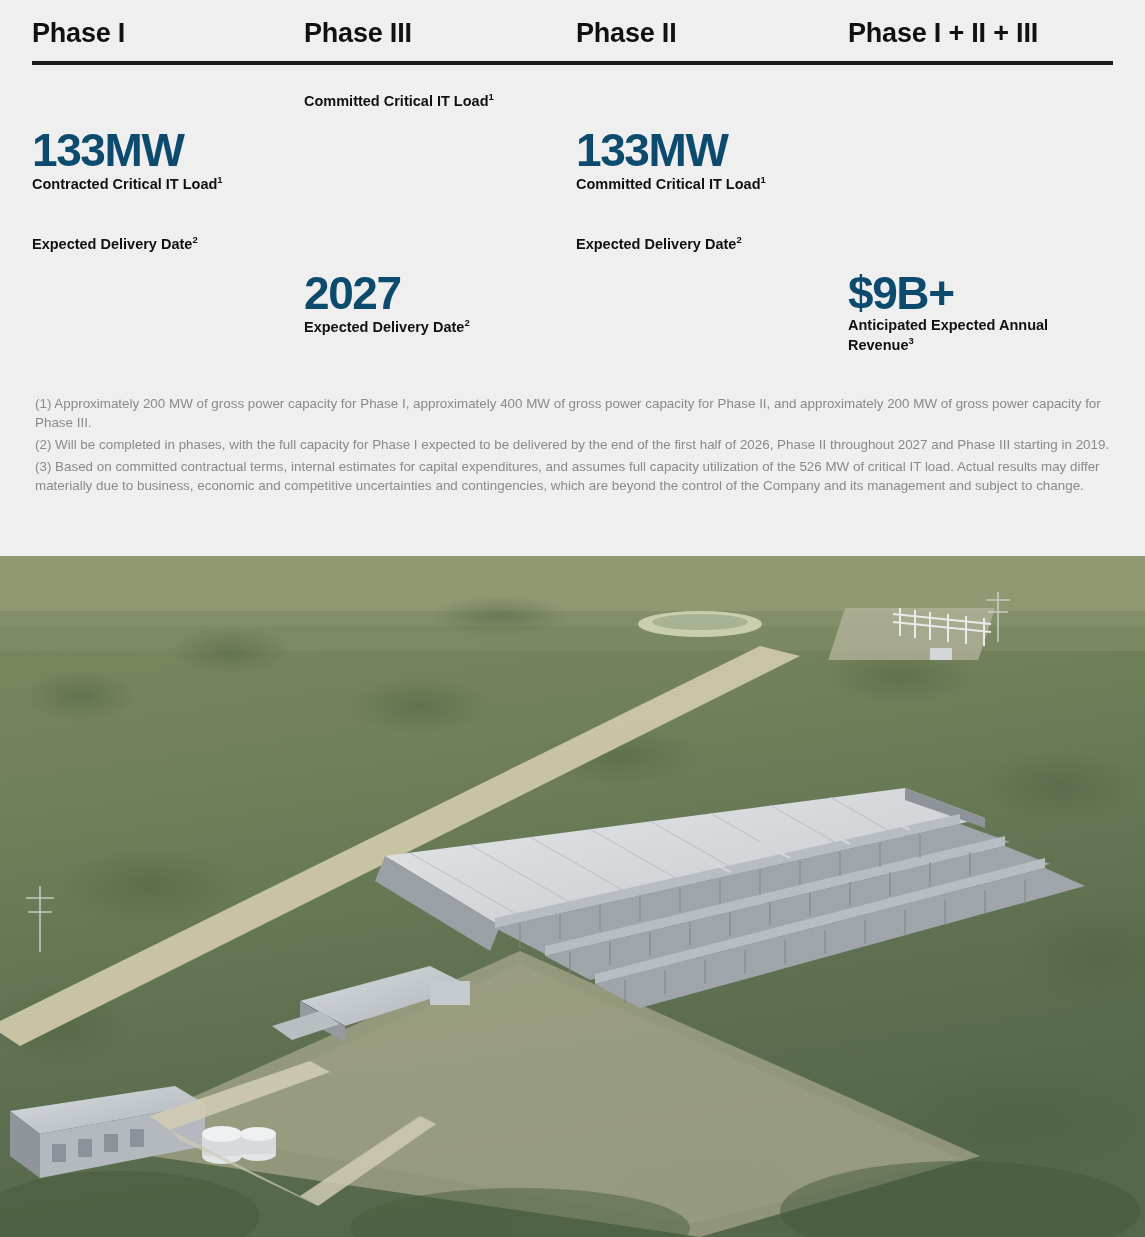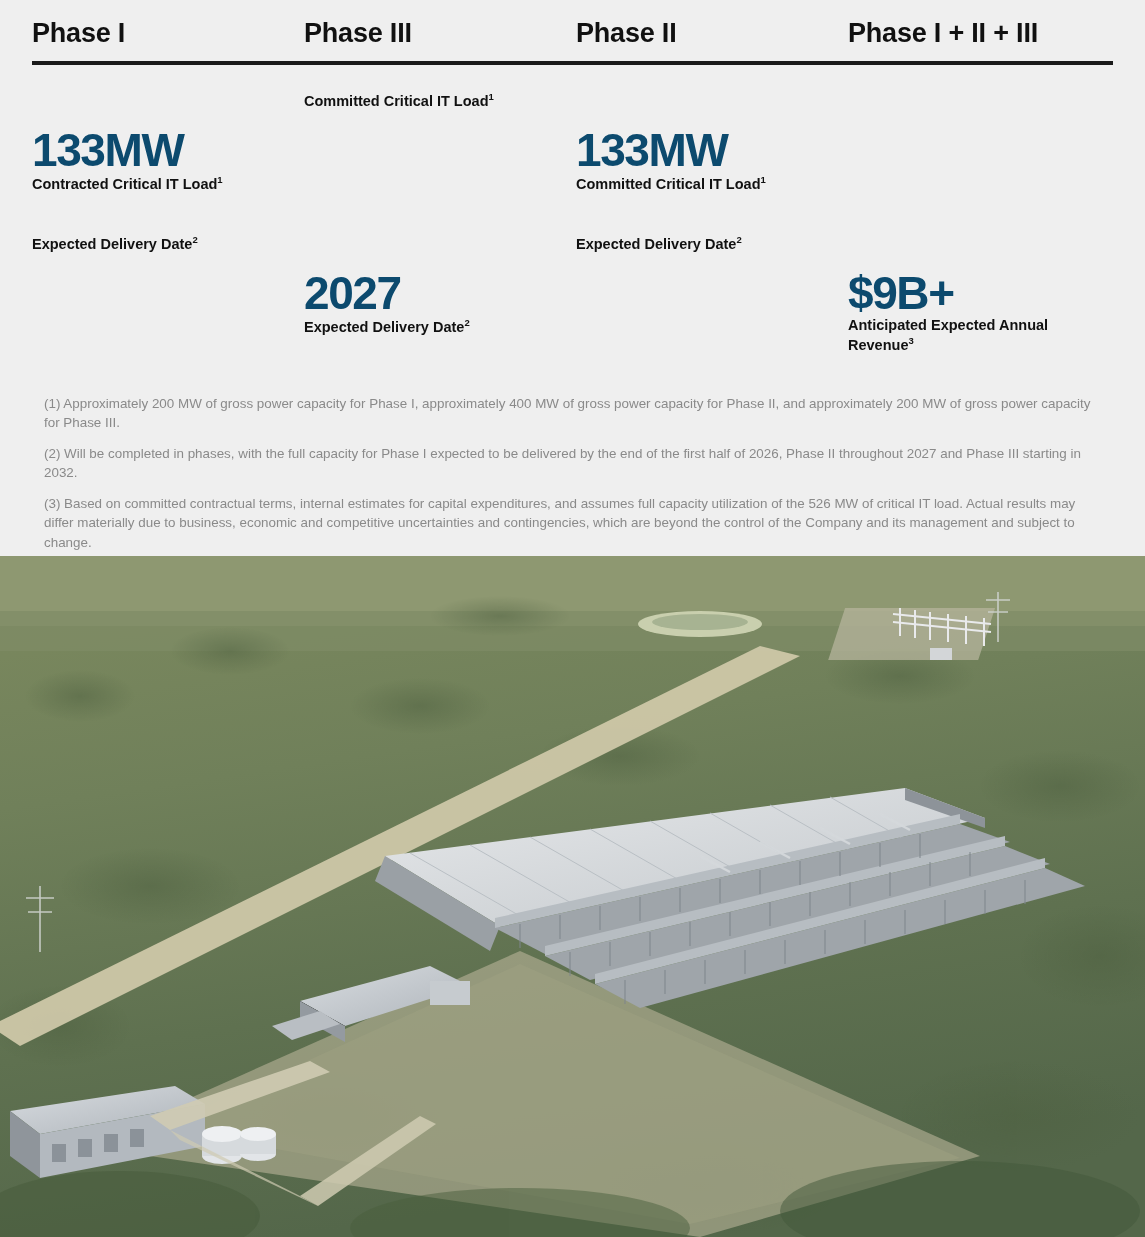--- a/index.html
+++ b/index.html
@@ -73,21 +73,21 @@
 
   .stats-row-2 { padding-top: 40px; }
 
   
   .footnotes {
     margin: 40px 4px 0 4px;
     font-size: 13.4px;
     color: #8a8a8a;
     line-height: 1.42;
   }
-  .footnotes p { margin: 12px; }
+  .footnotes p { margin: 3px; }
 
   
   .render-wrap {
     width: 1145px;
     height: 681px;
     position: relative;
     overflow: hidden;
     background: #6c7b52;
   }
   .render-svg { display: block; }
@@ -132,21 +132,21 @@
       <div class="stat-label"><span>Expected Delivery Date</span><sup>2</sup></div>
     </div>
     <div class="col-4">
       <div class="stat-value">$9B+</div>
       <div class="stat-label"><span>Anticipated Expected Annual Revenue</span><sup>3</sup></div>
     </div>
   </div>
 
   <div class="footnotes">
     <p>(1) Approximately 200 MW of gross power capacity for Phase I, approximately 400 MW of gross power capacity for Phase II, and approximately 200 MW of gross power capacity for Phase III.</p>
-    <p>(2) Will be completed in phases, with the full capacity for Phase I expected to be delivered by the end of the first half of 2026, Phase II throughout 2027 and Phase III starting in 2032.</p>
+    <p>(2) Will be completed in phases, with the full capacity for Phase I expected to be delivered by the end of the first half of 2026, Phase II throughout 2027 and Phase III starting in 2019.</p>
     <p>(3) Based on committed contractual terms, internal estimates for capital expenditures, and assumes full capacity utilization of the 526 MW of critical IT load. Actual results may differ materially due to business, economic and competitive uncertainties and contingencies, which are beyond the control of the Company and its management and subject to change.</p>
   </div>
 </div>
 
 <div class="render-wrap">
   <svg class="render-svg" width="1145" height="681" viewBox="0 0 1145 681" xmlns="http://www.w3.org/2000/svg">
     <defs>
       <linearGradient id="terrain" x1="0" y1="0" x2="0.25" y2="1">
         <stop offset="0%" stop-color="#7d8a5f"></stop>
         <stop offset="35%" stop-color="#70805a"></stop>

